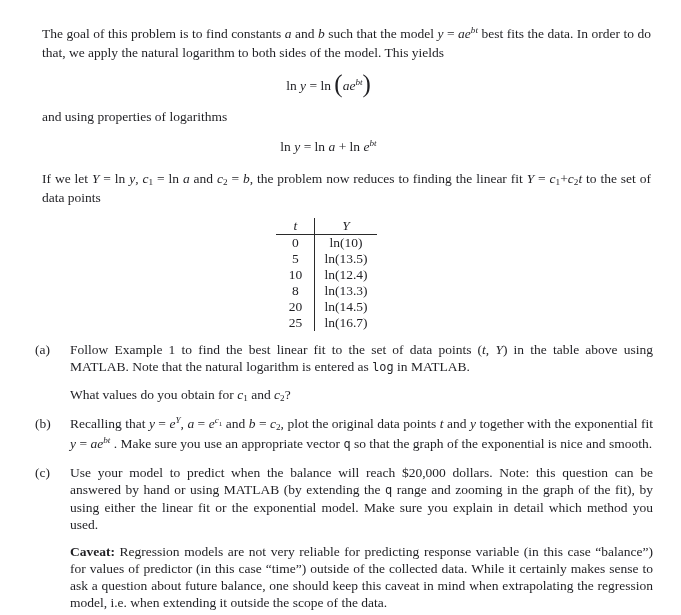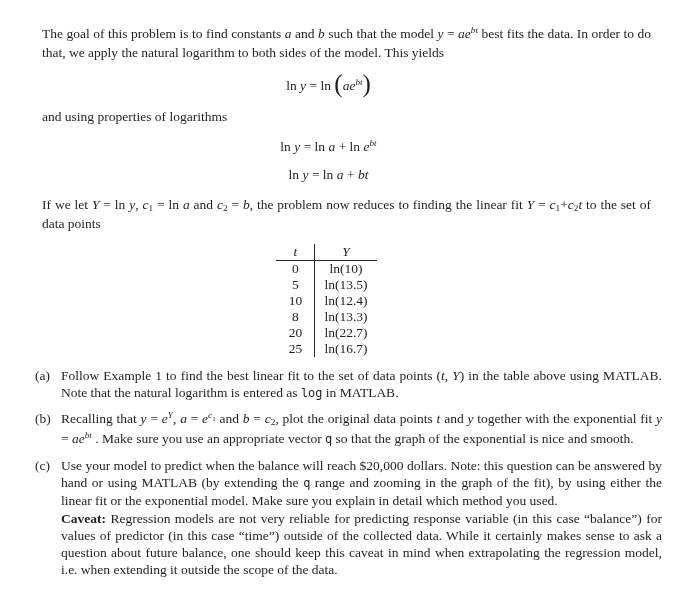--- a/index.html
+++ b/index.html
@@ -35,36 +35,35 @@
     position:relative;
     left:-20px;
     font-size:13.5px;
   }
   .data-table td{padding:0 9px;line-height:16px;text-align:center;}
   .data-table td.col-t{border-right:1px solid #2a2a2a;min-width:20px;}
   .data-table tr.hdr td{border-bottom:1px solid #2a2a2a;font-style:italic;}
   
   .item{position:relative;padding-left:30px;margin:8px 0 0 0;}
   .item-label{position:absolute;left:5px;top:0;}
-  .item .para{margin:1px;}
+  .item .para{margin:10px;}
 </style>
 </head>
 <body>
 
 <div class="doc">
 
   <p class="para"><span>The goal of this problem is to find constants </span><span class="seg-i">a</span><span> and </span><span class="seg-i">b</span><span> such that the model </span><span class="seg-i">y</span><span> = </span><span class="seg-i">ae</span><span class="seg-i seg-sup">bt</span><span> best fits the data. In order to do that, we apply the natural logarithm to both sides of the model. This yields</span></p>
 
   <div class="eq-display eq-tall"><span>ln </span><span class="seg-i">y</span><span> = ln </span><span class="seg-big">(</span><span class="seg-i">ae</span><span class="seg-i seg-sup">bt</span><span class="seg-big">)</span></div>
 
   <p class="para"><span>and using properties of logarithms</span></p>
 
   <div class="eq-display eq-mid"><span>ln </span><span class="seg-i">y</span><span> = ln </span><span class="seg-i">a</span><span> + ln </span><span class="seg-i">e</span><span class="seg-i seg-sup">bt</span></div>
 
-  <div class="eq-display eq-last"><span>ln </span><span class="seg-i">y</span><span> = ln </span><span class="seg-i">a</span><span> + </span><span class="seg-i">bt</span></div>
 
   <p class="para"><span>If we let </span><span class="seg-i">Y</span><span> = ln </span><span class="seg-i">y</span><span>, </span><span class="seg-i">c</span><span class="seg-sub">1</span><span> = ln </span><span class="seg-i">a</span><span> and </span><span class="seg-i">c</span><span class="seg-sub">2</span><span> = </span><span class="seg-i">b</span><span>, the problem now reduces to finding the linear fit </span><span class="seg-i">Y</span><span> = </span><span class="seg-i">c</span><span class="seg-sub">1</span><span>+</span><span class="seg-i">c</span><span class="seg-sub">2</span><span class="seg-i">t</span><span> to the set of data points</span></p>
 
   <table class="data-table">
     <tbody>
       <tr class="hdr">
         <td class="col-t">t</td>
         <td>Y</td>
       </tr>
       <tr>
@@ -78,33 +77,34 @@
       <tr>
         <td class="col-t">10</td>
         <td>ln(12.4)</td>
       </tr>
       <tr>
         <td class="col-t">8</td>
         <td>ln(13.3)</td>
       </tr>
       <tr>
         <td class="col-t">20</td>
-        <td>ln(22.7)</td>
+        <td>ln(14.5)</td>
       </tr>
       <tr>
         <td class="col-t">25</td>
         <td>ln(16.7)</td>
       </tr>
     </tbody>
   </table>
 
   <div class="item">
     <span class="item-label">(a)</span>
     <div class="item-body">
       <p class="para"><span>Follow Example 1 to find the best linear fit to the set of data points (</span><span class="seg-i">t</span><span>, </span><span class="seg-i">Y</span><span>) in the table above using MATLAB. Note that the natural logarithm is entered as </span><span class="seg-tt">log</span><span>  in MATLAB.</span></p>
+      <p class="para"><span>What values do you obtain for </span><span class="seg-i">c</span><span class="seg-sub">1</span><span> and </span><span class="seg-i">c</span><span class="seg-sub">2</span><span>?</span></p>
     </div>
   </div>
 
   <div class="item">
     <span class="item-label">(b)</span>
     <div class="item-body">
       <p class="para"><span>Recalling that </span><span class="seg-i">y</span><span> = </span><span class="seg-i">e</span><span class="seg-i seg-sup">Y</span><span>, </span><span class="seg-i">a</span><span> = </span><span class="seg-i">e</span><span class="seg-i seg-sup">c</span><span class="seg-supsub">1</span><span> and </span><span class="seg-i">b</span><span> = </span><span class="seg-i">c</span><span class="seg-sub">2</span><span>, plot the original data points </span><span class="seg-i">t</span><span> and </span><span class="seg-i">y</span><span> together with the exponential fit </span><span class="seg-i">y</span><span> = </span><span class="seg-i">ae</span><span class="seg-i seg-sup">bt</span><span> . Make sure you use an appropriate vector </span><span class="seg-tt">q</span><span> so that the graph of the exponential is nice and smooth.</span></p>
     </div>
   </div>
 

